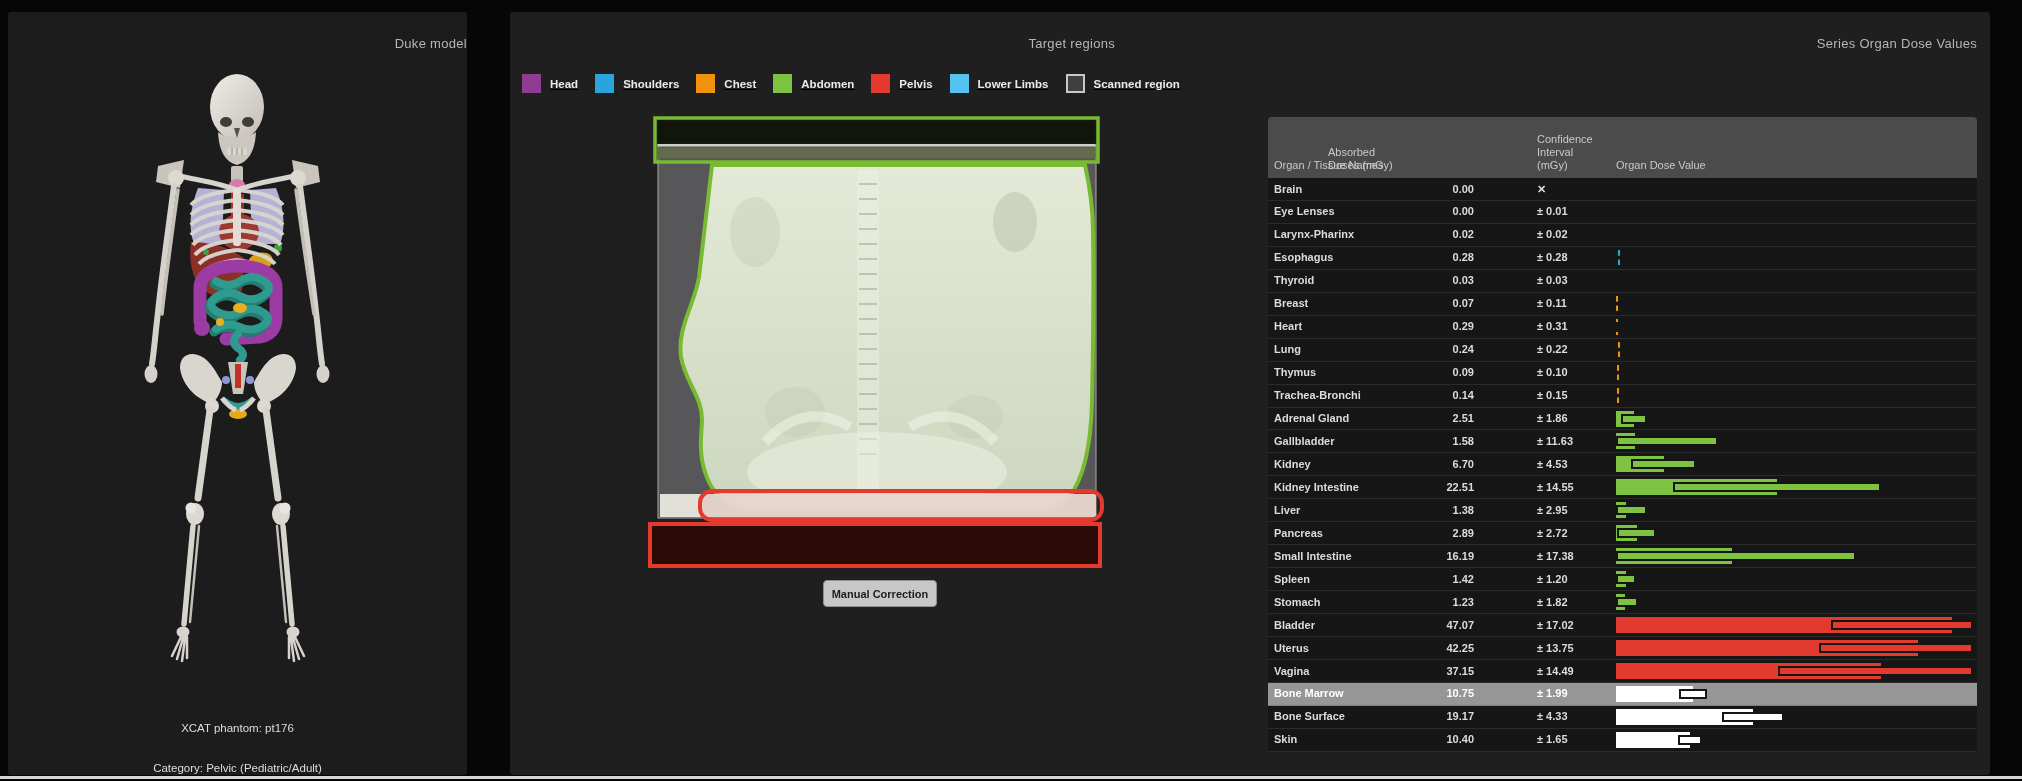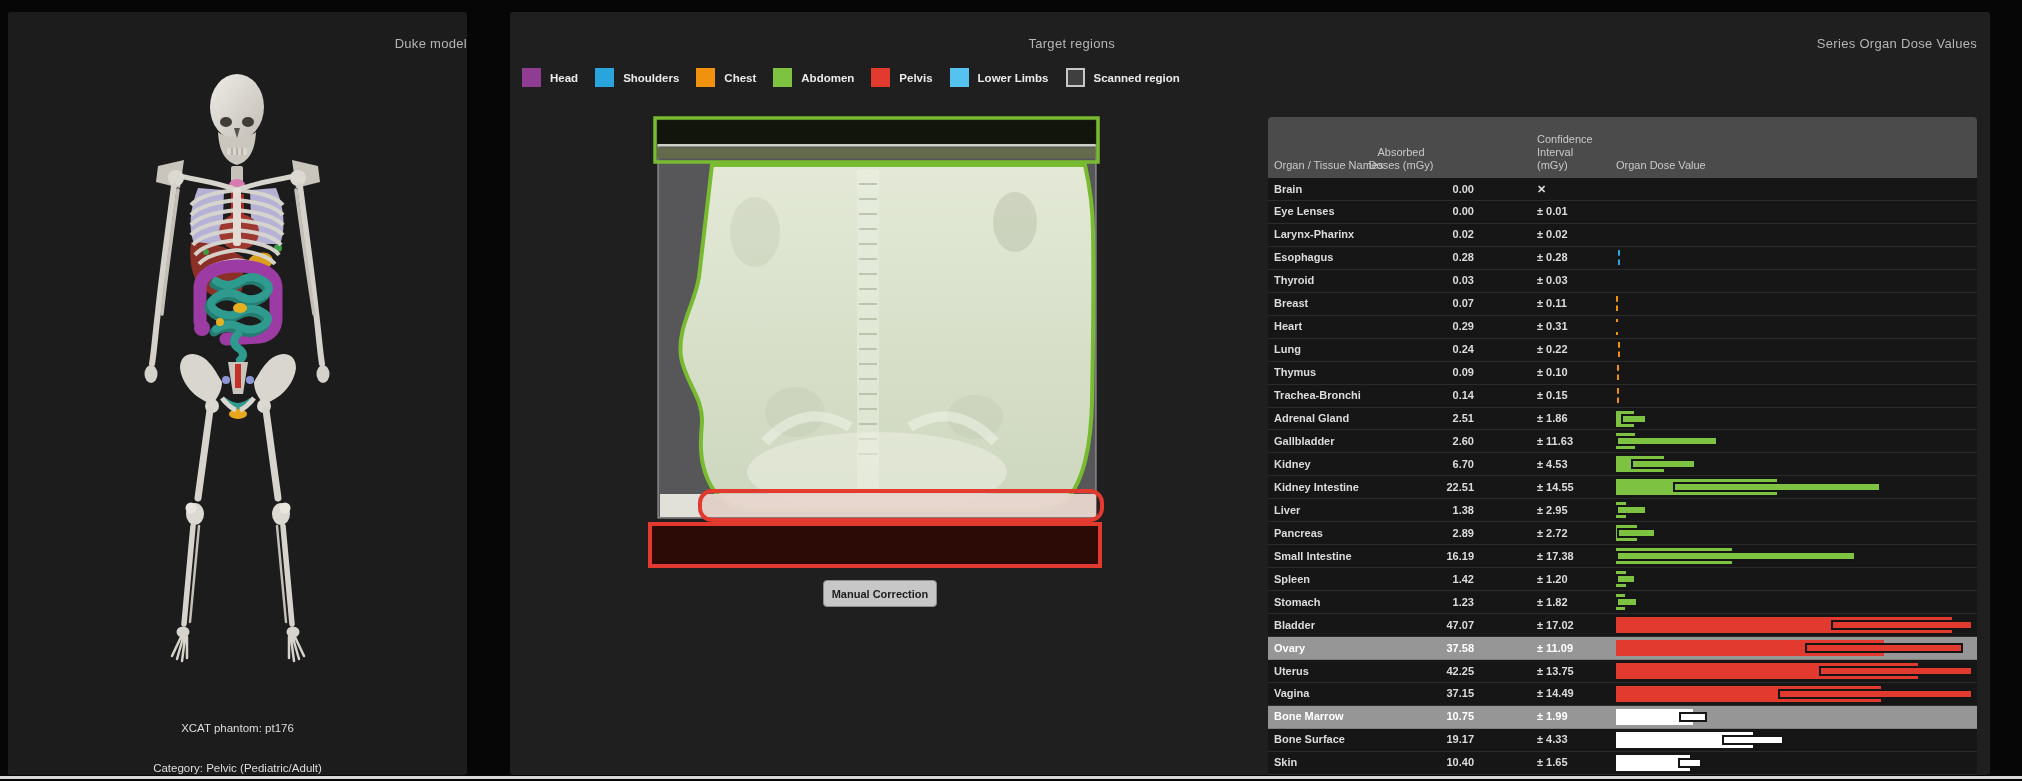--- a/index.html
+++ b/index.html
@@ -23,21 +23,21 @@
   
   #phantom-svg{position:absolute;left:80px;top:50px;width:300px;height:625px;}
   .phantom-label{
     position:absolute;left:0;width:459px;text-align:center;
     color:#dedede;font-size:11.5px;font-weight:400;
   }
   #phantom-name{top:710px;}
   #phantom-category{top:750px;}
 
   
-  #legend{position:absolute;left:12px;top:56px;display:flex;align-items:flex-end;}
+  #legend{position:absolute;left:12px;top:62px;display:flex;align-items:flex-end;text-decoration:underline;}
   .legend-item{display:flex;align-items:center;margin-right:17px;}
   .legend-swatch{width:19px;height:19px;margin-right:9px;flex:0 0 auto;}
   .legend-label{color:#eaeaea;font-size:11.5px;font-weight:700;white-space:nowrap;}
 
   
   #scout-svg{position:absolute;left:135px;top:100px;width:470px;height:505px;}
 
   
   #manual-correction{
     position:absolute;left:313px;top:568px;width:114px;height:27px;
@@ -50,21 +50,21 @@
 
   
   #dose-table{position:absolute;left:758px;top:105px;width:709px;height:658px;}
   #dose-header{
     position:absolute;left:0;top:0;width:709px;height:61px;
     background:#4b4b4b;border-radius:4px 4px 0 0;
     color:#c9c9c9;font-size:11px;line-height:13px;
   }
   .h-block{position:absolute;bottom:6px;}
   .h-organ{left:6px;}
-  .h-dose{left:60px;width:146px;text-align:center;}
+  .h-dose{left:60px;width:146px;text-align:left;}
   .h-ci{left:269px;}
   .h-value{left:348px;}
 
   #dose-body{position:absolute;left:0;top:61px;width:709px;}
   .t-row{
     position:relative;height:22.96px;box-sizing:border-box;
     background:#161616;border-bottom:1px solid #2b2b2b;
     color:#dcdcdc;font-size:11px;font-weight:700;
   }
   .t-row.hl{background:#969696;color:#ffffff;border-bottom:1px solid #7f7f7f;}
@@ -401,21 +401,21 @@
       <span class="c-dose">2.51</span>
       <span class="c-ci">± 1.86</span>
       <span class="c-barzone">
             <i class="bar" style="width: 17.9214px; background: rgb(125, 194, 65);"></i>
             <i class="whisker" style="left: 4.641px; width: 26.5608px; background: rgb(125, 194, 65);"></i>
           </span>
     </div>
 
     <div class="t-row">
       <span class="c-name">Gallbladder</span>
-      <span class="c-dose">2.60</span>
+      <span class="c-dose">1.58</span>
       <span class="c-ci">± 11.63</span>
       <span class="c-barzone">
             <i class="bar" style="width: 18.564px; background: rgb(125, 194, 65);"></i>
             <i class="whisker" style="left: 0px; width: 101.602px; background: rgb(125, 194, 65);"></i>
           </span>
     </div>
 
     <div class="t-row">
       <span class="c-name">Kidney</span>
       <span class="c-dose">6.70</span>
@@ -489,29 +489,20 @@
     <div class="t-row">
       <span class="c-name">Bladder</span>
       <span class="c-dose">47.07</span>
       <span class="c-ci">± 17.02</span>
       <span class="c-barzone">
             <i class="bar" style="width: 336.08px; background: rgb(226, 58, 46);"></i>
             <i class="whisker" style="left: 214.557px; width: 142.443px; background: rgb(226, 58, 46);"></i>
           </span>
     </div>
 
-    <div class="t-row hl">
-      <span class="c-name">Ovary</span>
-      <span class="c-dose">37.58</span>
-      <span class="c-ci">± 11.09</span>
-      <span class="c-barzone">
-            <i class="bar" style="width: 268.321px; background: rgb(226, 58, 46);"></i>
-            <i class="whisker" style="left: 189.139px; width: 158.365px; background: rgb(226, 58, 46);"></i>
-          </span>
-    </div>
 
     <div class="t-row">
       <span class="c-name">Uterus</span>
       <span class="c-dose">42.25</span>
       <span class="c-ci">± 13.75</span>
       <span class="c-barzone">
             <i class="bar" style="width: 301.665px; background: rgb(226, 58, 46);"></i>
             <i class="whisker" style="left: 203.49px; width: 153.51px; background: rgb(226, 58, 46);"></i>
           </span>
     </div>

